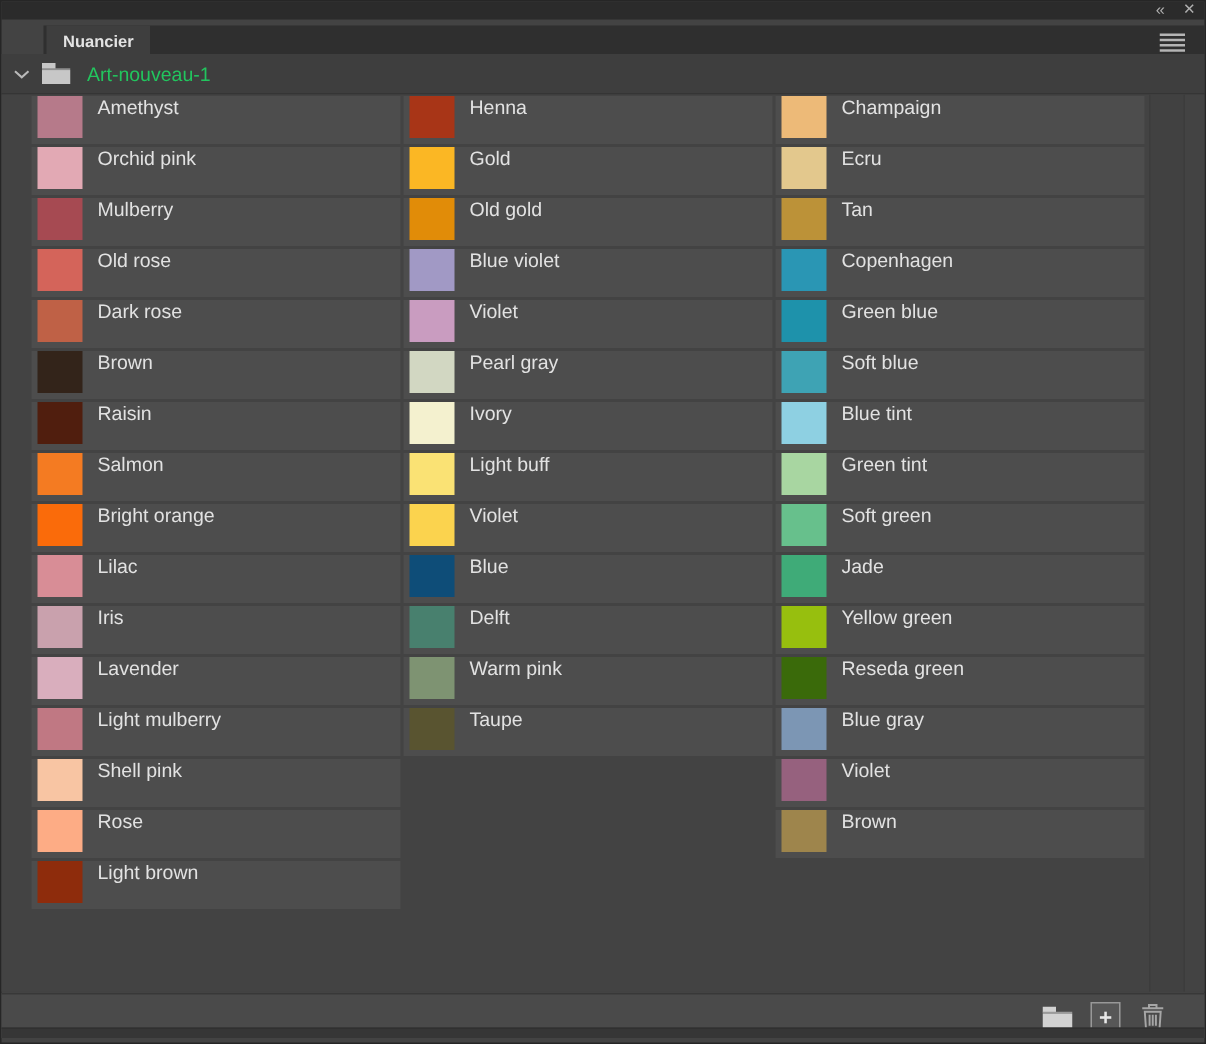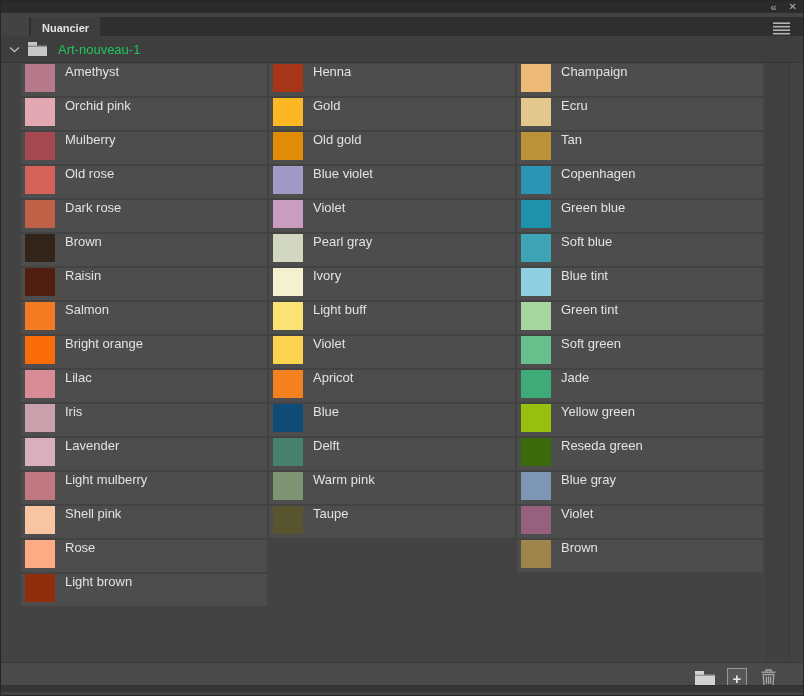--- a/index.html
+++ b/index.html
@@ -209,24 +209,20 @@
   <div class="swatch-row">
     <div class="chip" style="background-color: rgb(250, 226, 116);"></div>
     <span class="swatch-label">Light buff</span>
   </div>
 
   <div class="swatch-row">
     <div class="chip" style="background-color: rgb(251, 211, 78);"></div>
     <span class="swatch-label">Violet</span>
   </div>
 
-  <div class="swatch-row">
-    <div class="chip" style="background-color: rgb(245, 130, 31);"></div>
-    <span class="swatch-label">Apricot</span>
-  </div>
 
   <div class="swatch-row">
     <div class="chip" style="background-color: rgb(14, 77, 120);"></div>
     <span class="swatch-label">Blue</span>
   </div>
 
   <div class="swatch-row">
     <div class="chip" style="background-color: rgb(72, 128, 110);"></div>
     <span class="swatch-label">Delft</span>
   </div>

